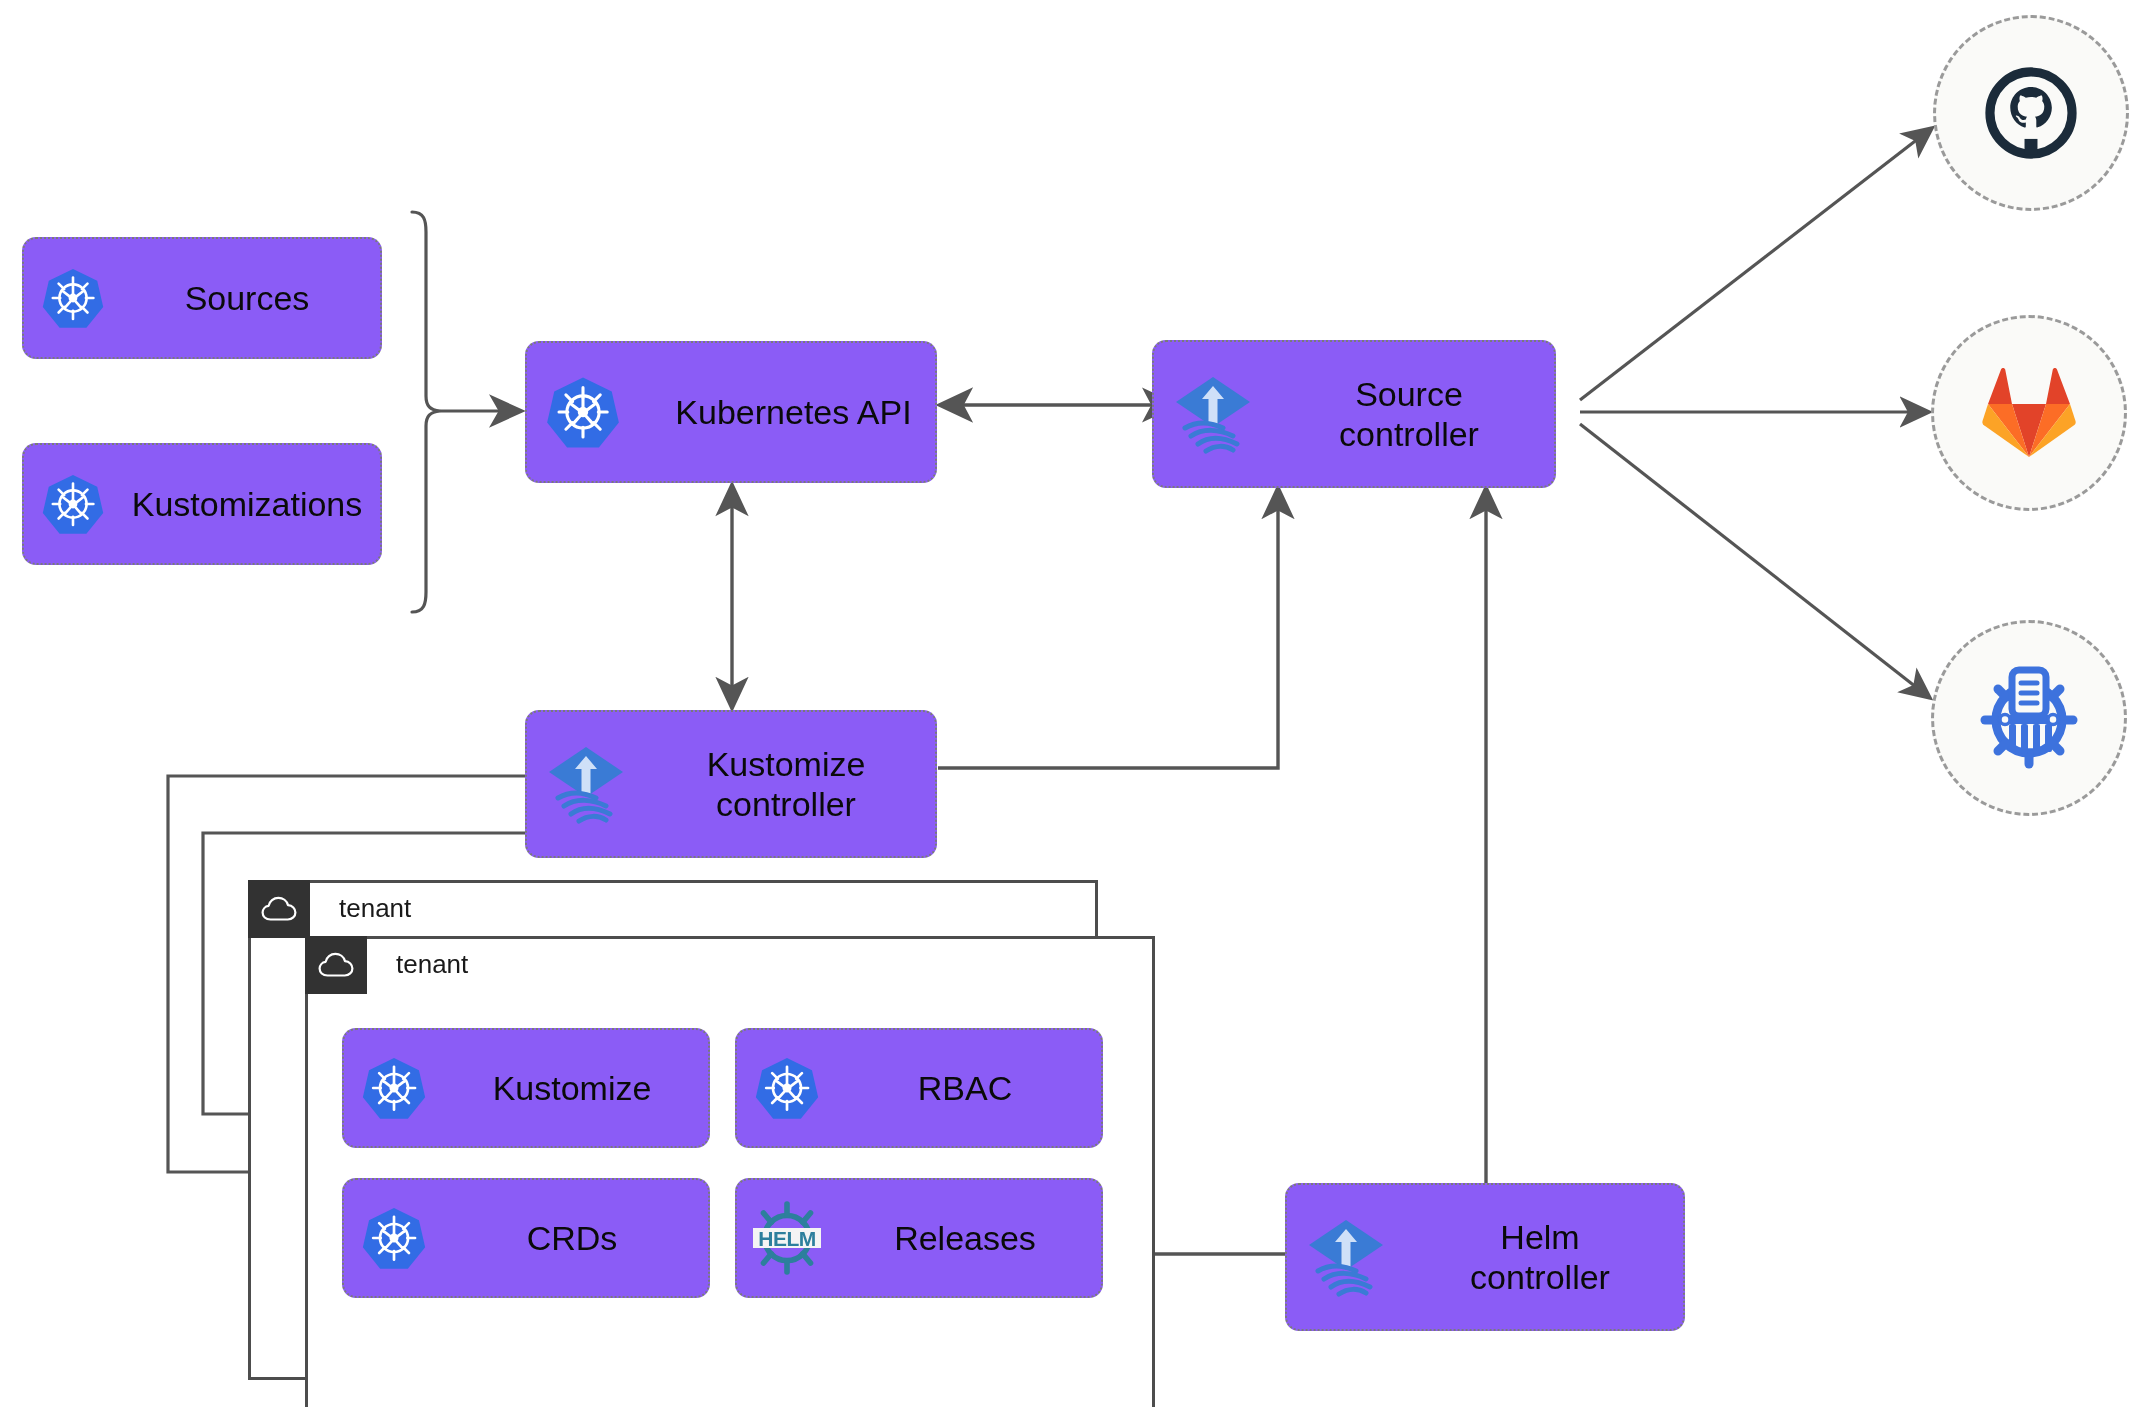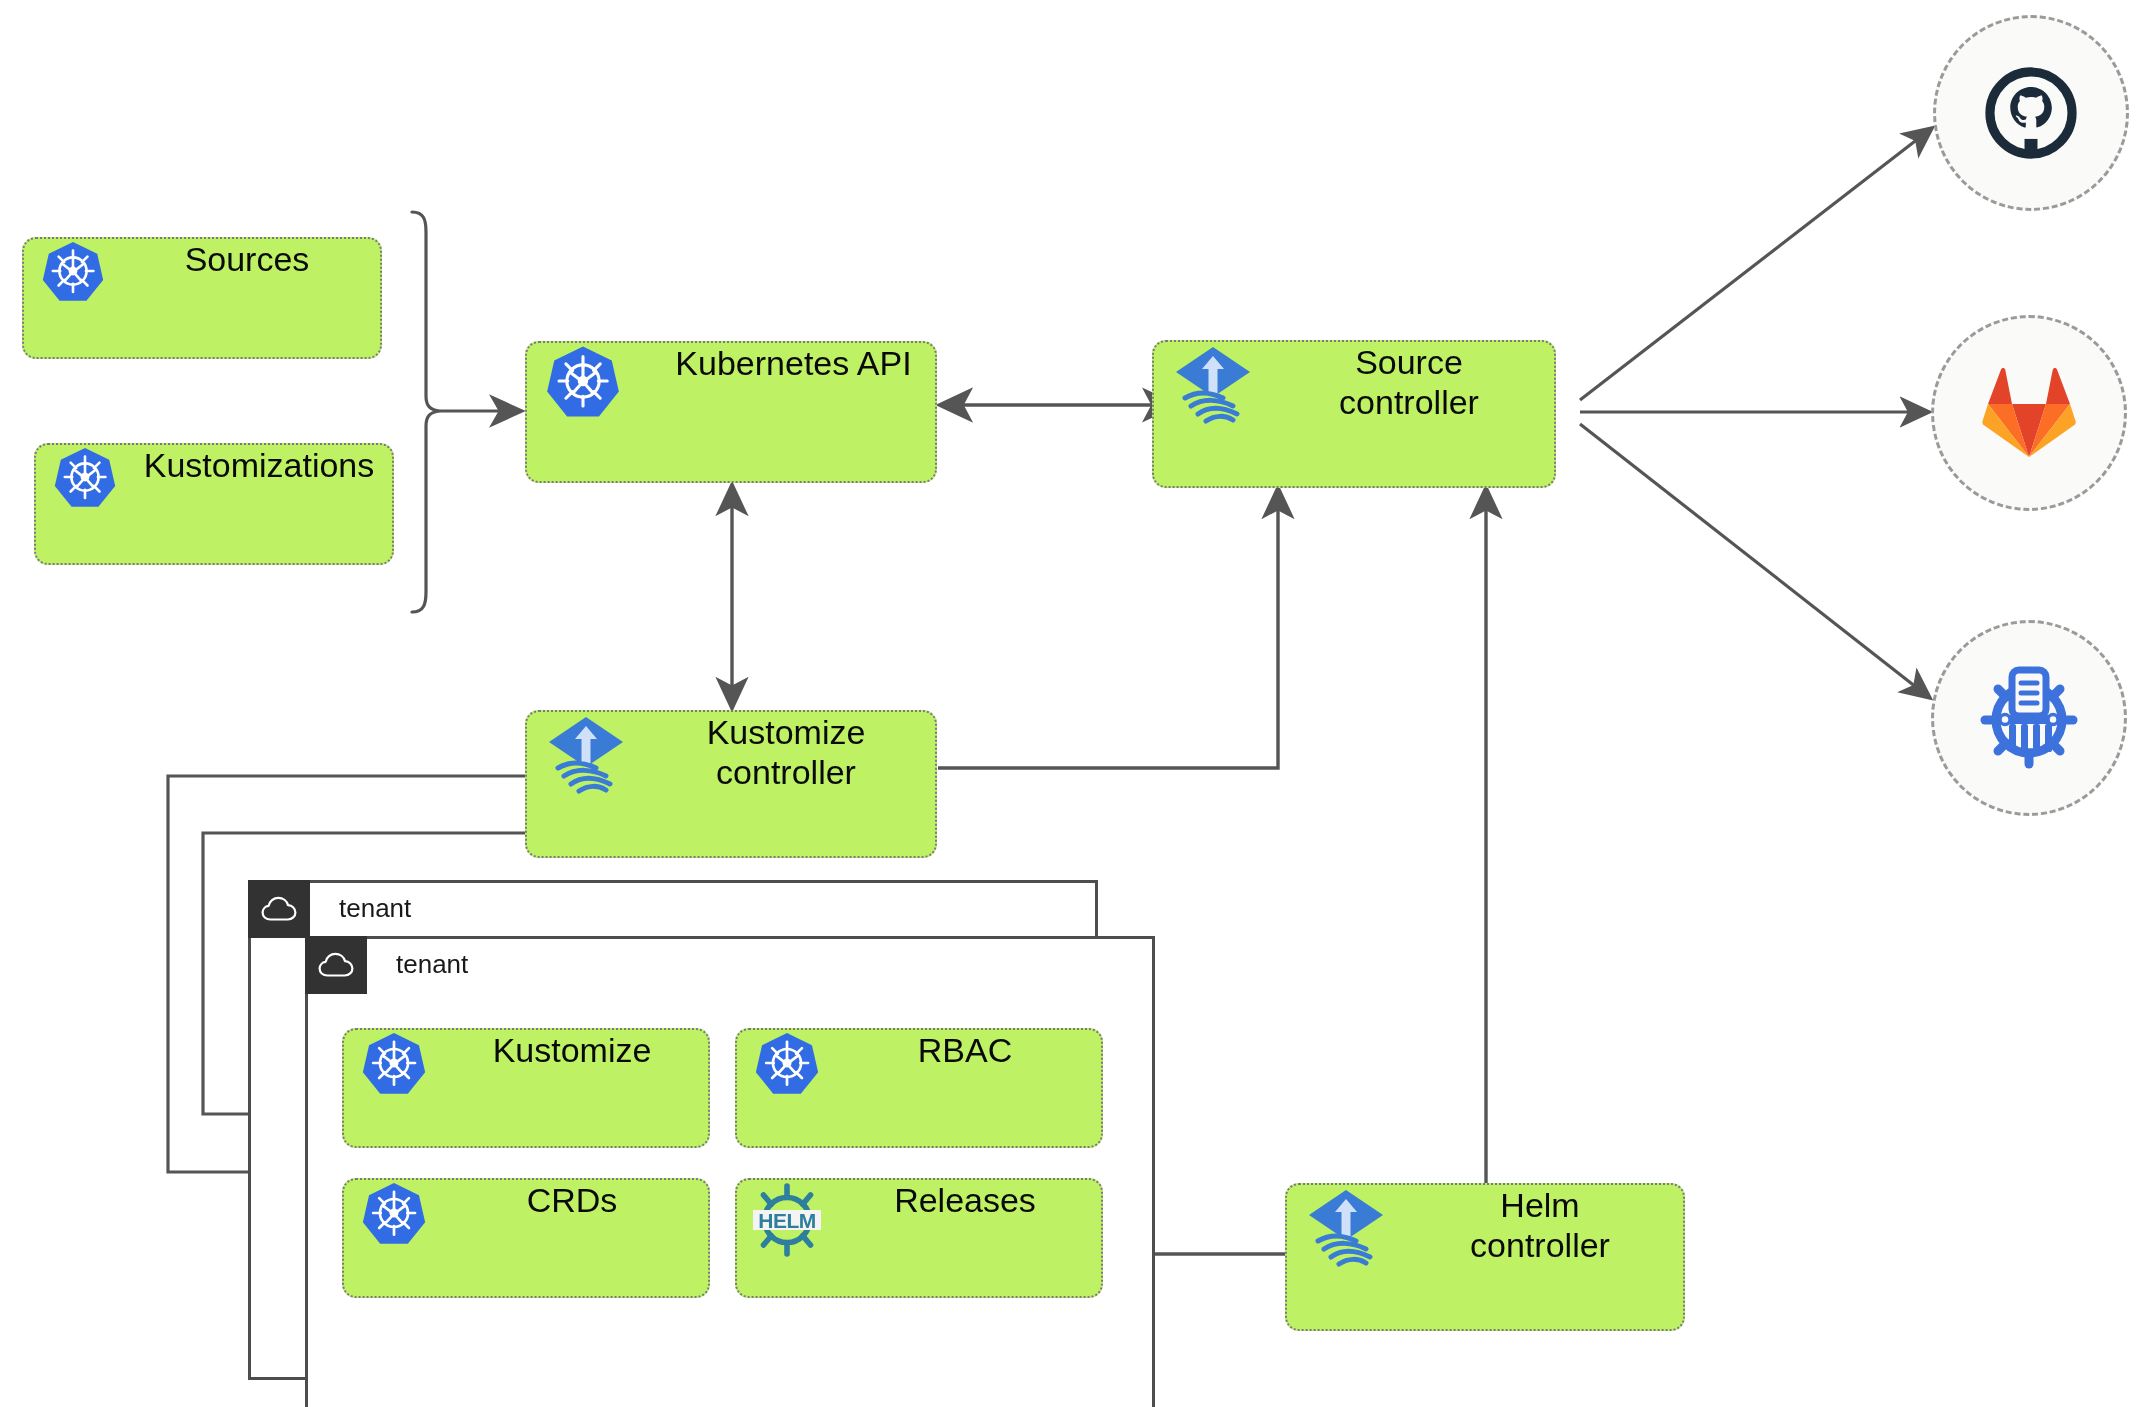--- a/index.html
+++ b/index.html
@@ -23,25 +23,25 @@
   svg.layer {
     position: absolute;
     left: 0; top: 0;
     width: 2144px;
     height: 1407px;
   }
   
   .node {
     position: absolute;
     box-sizing: border-box;
-    background: #bef264;
+    background: #8b5cf6;
     border: 2.5px dotted #7a7a7a;
     border-radius: 14px;
     display: flex;
-    align-items: flex-start;
+    align-items: center;
     z-index: 5;
   }
   .node .ico {
     flex: 0 0 auto;
     display: flex;
     align-items: center;
     justify-content: center;
   }
   .node .lbl {
     flex: 1 1 auto;
@@ -206,21 +206,21 @@
           <line x1="42.1" y1="25.3" x2="35.1" y2="30.6"></line>
           <line x1="23.3" y1="42.4" x2="29.7" y2="35.2"></line>
           <line x1="40.7" y1="42.4" x2="34.3" y2="35.2"></line>
         </g>
         <circle cx="32" cy="32" r="4.4" fill="#ffffff"></circle>
       </svg>
     </div>
     <div class="lbl">Sources</div>
   </div>
 
-  <div class="node" style="left:34px; top:443px; width:360px; height:122px;">
+  <div class="node" style="left:22px; top:443px; width:360px; height:122px;">
     <div class="ico" style="width:98px;">
       <svg width="64" height="64" viewBox="0 0 64 64">
         <path d="M32 3 L56.2 14.7 L62.2 40.9 L45.4 61.8 L18.6 61.8 L1.8 40.9 L7.8 14.7 Z" fill="#326ce5"></path>
         <g fill="none" stroke="#ffffff" stroke-width="2.6" stroke-linecap="round">
           <circle cx="32" cy="32" r="13.6"></circle>
           <line x1="32" y1="11.5" x2="32" y2="19.5"></line>
           <line x1="32" y1="44.8" x2="32" y2="53"></line>
           <line x1="11.8" y1="32" x2="19.2" y2="32"></line>
           <line x1="44.9" y1="32" x2="52.4" y2="32"></line>
           <line x1="17.6" y1="17.6" x2="23.2" y2="23.2"></line>

